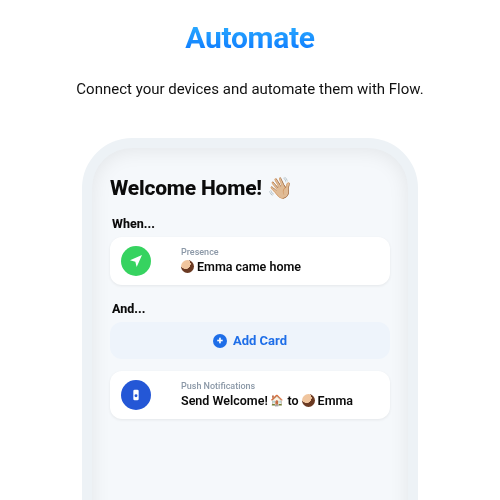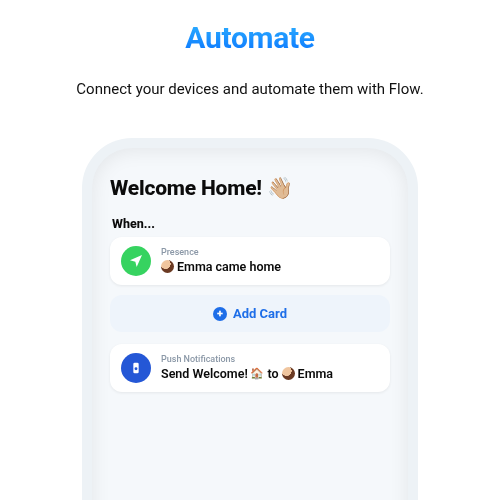--- a/index.html
+++ b/index.html
@@ -6,21 +6,21 @@
   body { background: #fff; width: 500px; height: 500px; overflow: hidden; position: relative; }
   .hero { text-align: center; padding: 20px 30px 12px; }
   .hero h1 { font-size: 30px; font-weight: 700; background: linear-gradient(180deg,#2fb4ff 0%, #0a74ff 100%); -webkit-background-clip: text; background-clip: text; color: transparent; letter-spacing: -0.3px; }
   .hero p { margin-top: 24px; font-size: 15px; line-height: 1.35; color: #111; font-weight: 400; }
   .phone-wrap { position: absolute; left: 50%; transform: translateX(-50%); top: 148px; width: 316px; height: 640px; }
   .phone { width: 100%; height: 100%; background: #f5f8fb; border-radius: 40px; box-shadow: 0 0 0 10px #edf2f6, 0 2px 20px rgba(0,0,0,.08) inset; padding: 28px 18px 0; overflow: hidden; }
   .screen-title { font-size: 21px; font-weight: 800; color: #0b0b0b; margin-bottom: 14px; letter-spacing: -0.2px; }
   .section-label { font-size: 12.5px; font-weight: 800; color: #0b0b0b; margin: 16px 0 6px 2px; }
   .card { background: #fff; border-radius: 12px; padding: 9px 11px; display: flex; align-items: center; gap: 10px; box-shadow: 0 1px 3px rgba(0,0,0,.07); margin-bottom: 10px; }
   .card .icon { width: 30px; height: 30px; border-radius: 50%; flex: none; display: flex; align-items: center; justify-content: center; }
-  .card .body { flex: 1; min-width: 0; }
+  .card .body { flex: 1; min-width: 0; margin-left: 20px; }
   .card .eyebrow { font-size: 9px; color: #8b98a7; line-height: 1; margin-bottom: 2px; font-weight: 500; }
   .card .line { font-size: 12.5px; color: #0b0b0b; font-weight: 600; display: flex; align-items: center; gap: 3px; flex-wrap: wrap; }
   .avatar { width: 13px; height: 13px; border-radius: 50%; background: radial-gradient(circle at 35% 30%, #f0c59e 0 40%, #6b3a23 41% 100%); display: inline-block; flex: none; }
   .add-card { background: #eef4fb; border-radius: 12px; padding: 11px; text-align: center; color: #1e6ee8; font-weight: 700; font-size: 13px; display: flex; align-items: center; justify-content: center; gap: 6px; margin-bottom: 12px; cursor: pointer; }
   .add-card .plus { width: 14px; height: 14px; border-radius: 50%; background: #1e6ee8; color: #fff; display: inline-flex; align-items: center; justify-content: center; font-size: 11px; line-height: 1; font-weight: 800; }
   .house-emoji, .arrow-emoji { font-size: 11px; }
   svg { display: block; }
 </style>
 </head>
 <body>
@@ -44,20 +44,21 @@
       <div class="body">
         <div class="eyebrow">Presence</div>
         <div class="line">
           <span class="avatar"></span>
           <span>Emma</span>
           <span>came home</span>
         </div>
       </div>
     </div>
 
+    <div class="section-label">And...</div>
     <div class="add-card">
       <span class="plus">+</span>
       <span>Add Card</span>
     </div>
 
     <div class="card">
       <div class="icon" style="background:#2457d6">
         <svg width="16" height="16" viewBox="0 0 24 24">
             <rect x="8" y="4" width="8" height="16" rx="2" fill="#fff"></rect>
             <circle cx="12" cy="13" r="2.2" fill="#2457d6"></circle>

